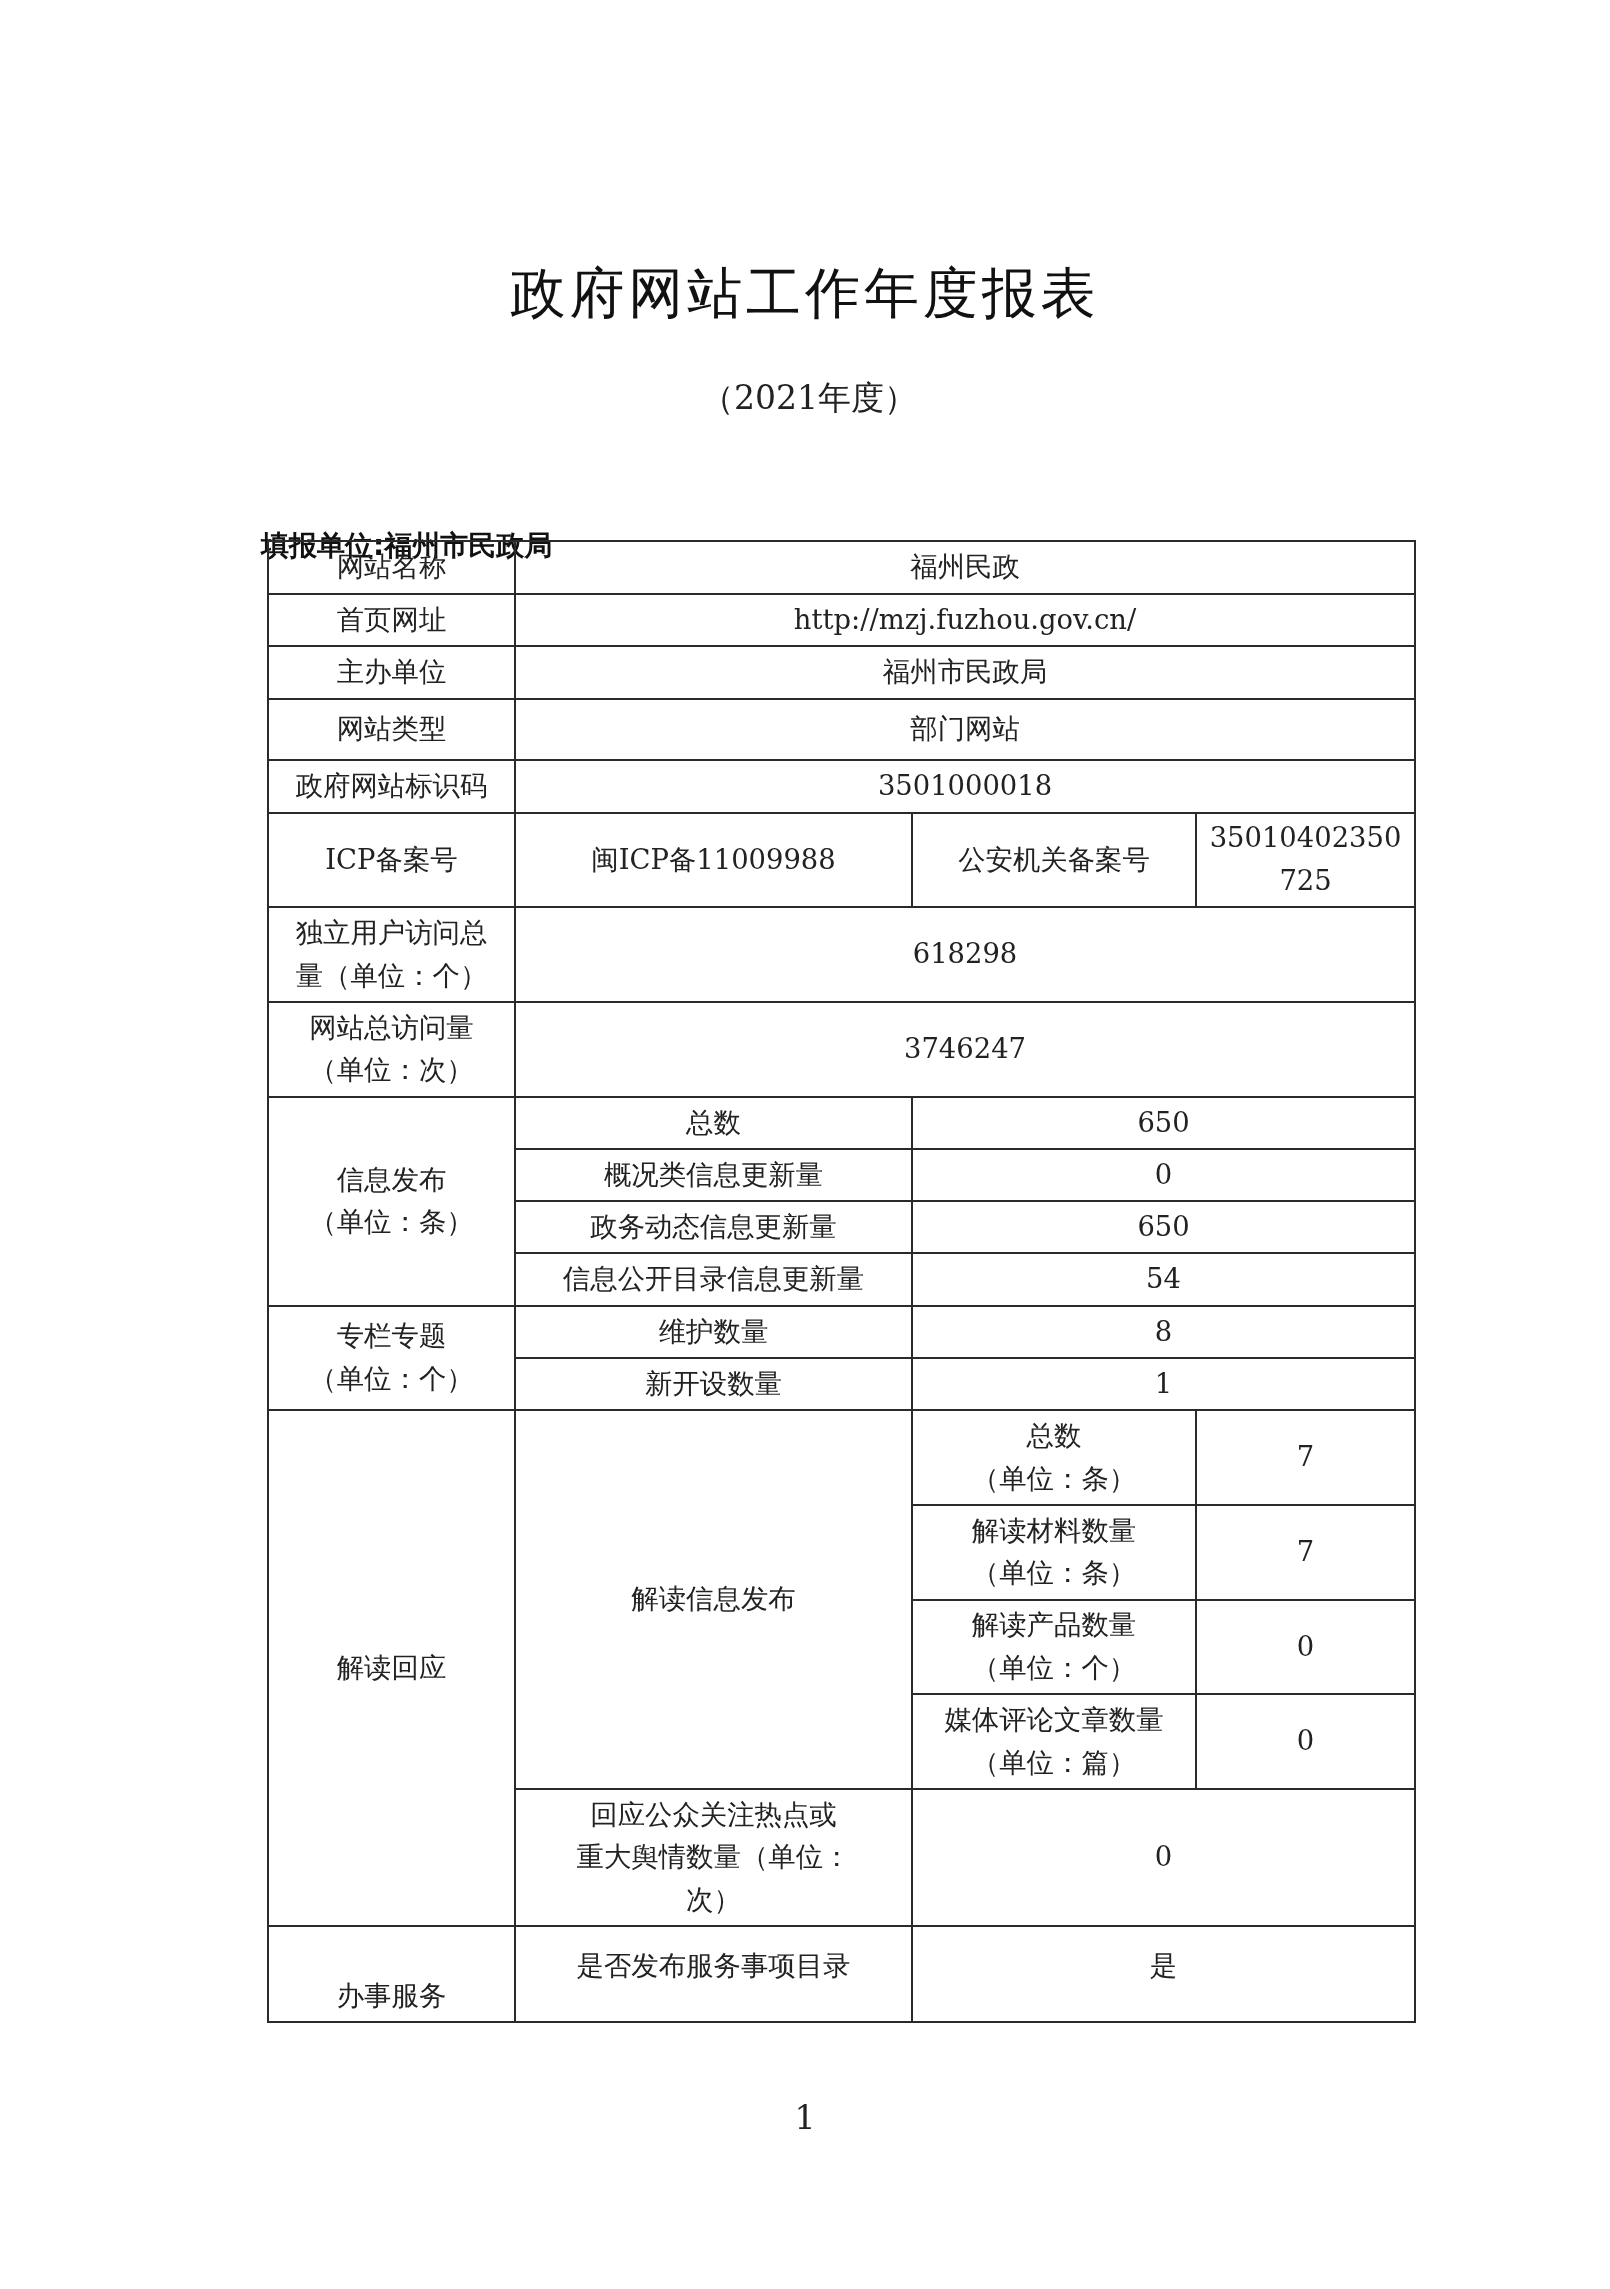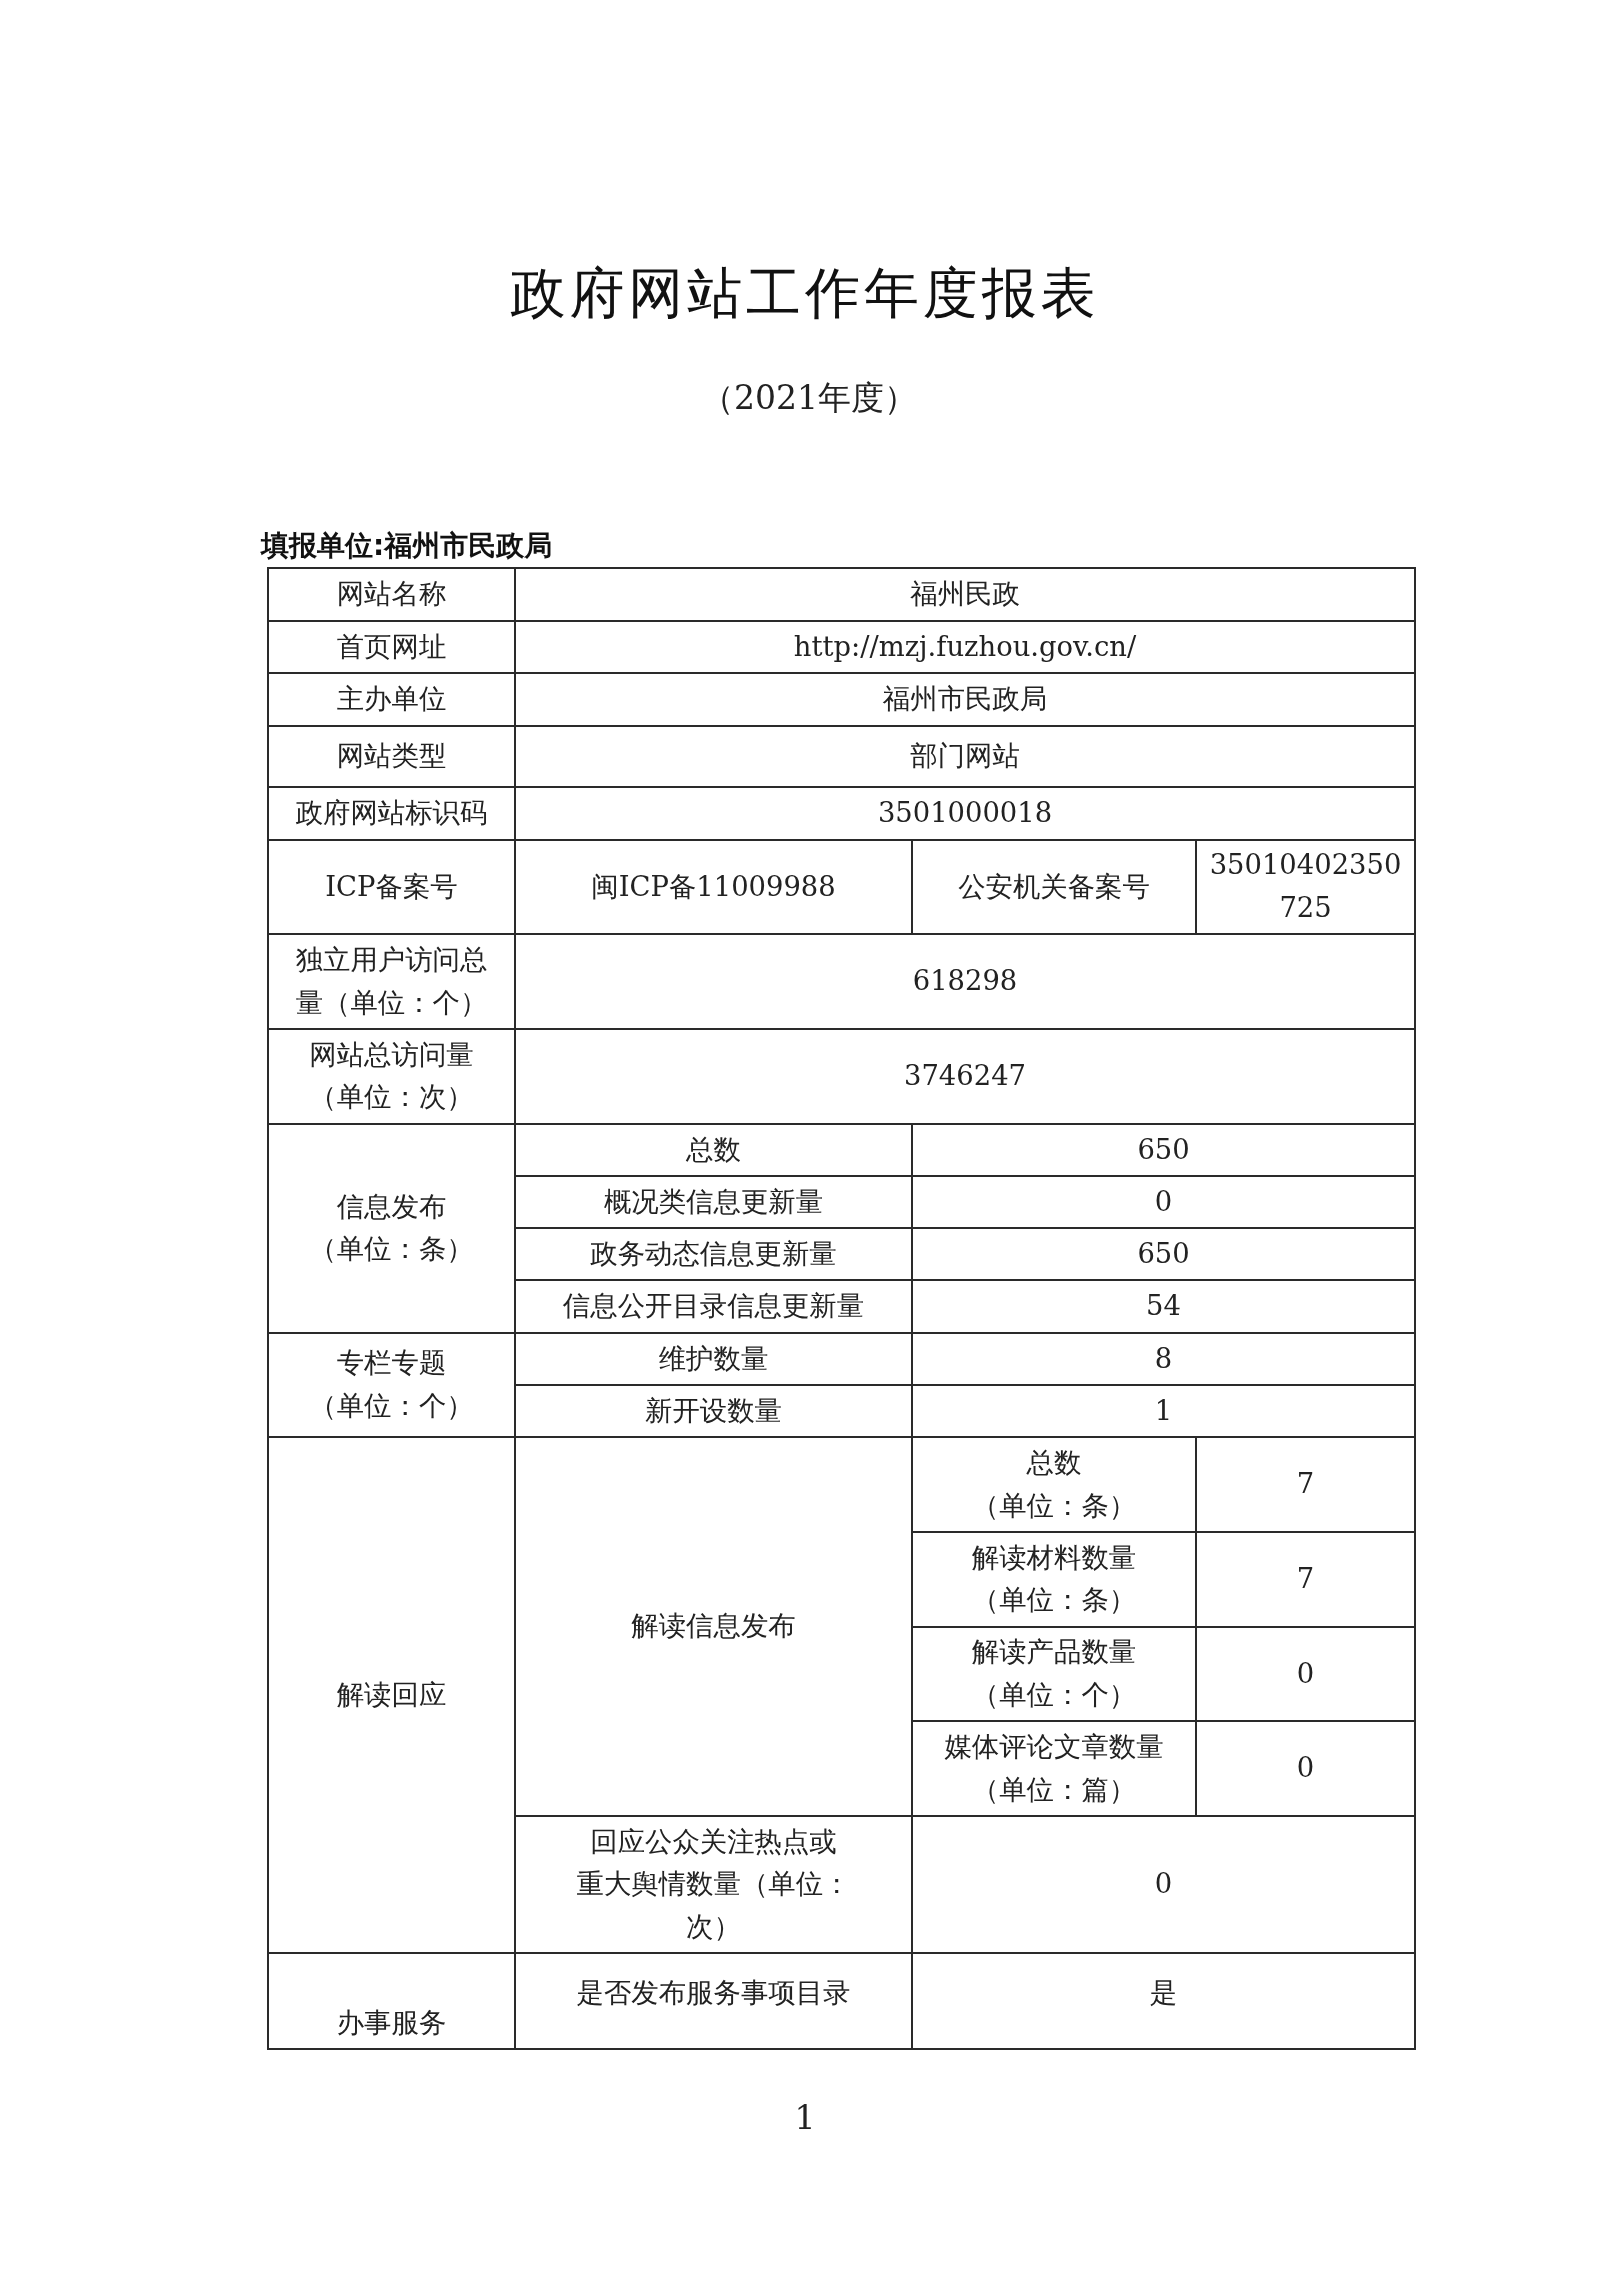--- a/index.html
+++ b/index.html
@@ -16,21 +16,21 @@
   .subtitle {
     position: absolute; left: 4px; width: 1610px; top: 376px;
     text-align: center; font-size: 33px; color: #222;
   }
   .unit {
     position: absolute; left: 261px; top: 527px;
     font-size: 28px; font-weight: bold; color: #111;
     font-family: "DejaVu Sans", sans-serif;
   }
   table.report {
-    position: absolute; left: 267px; top: 567px;
+    position: absolute; left: 267px; top: 540px;
     width: 1147px; border-collapse: collapse; table-layout: fixed;
     font-size: 27.4px; color: #222;
   }
   table.report td {
     border: 2px solid #2a2a2a; text-align: center; vertical-align: middle;
     padding: 3.9px 7.8px; line-height: 1.55;
   }
   .c1 { width: 247px; }
   .c2 { width: 397px; }
   .c3 { width: 284px; }

